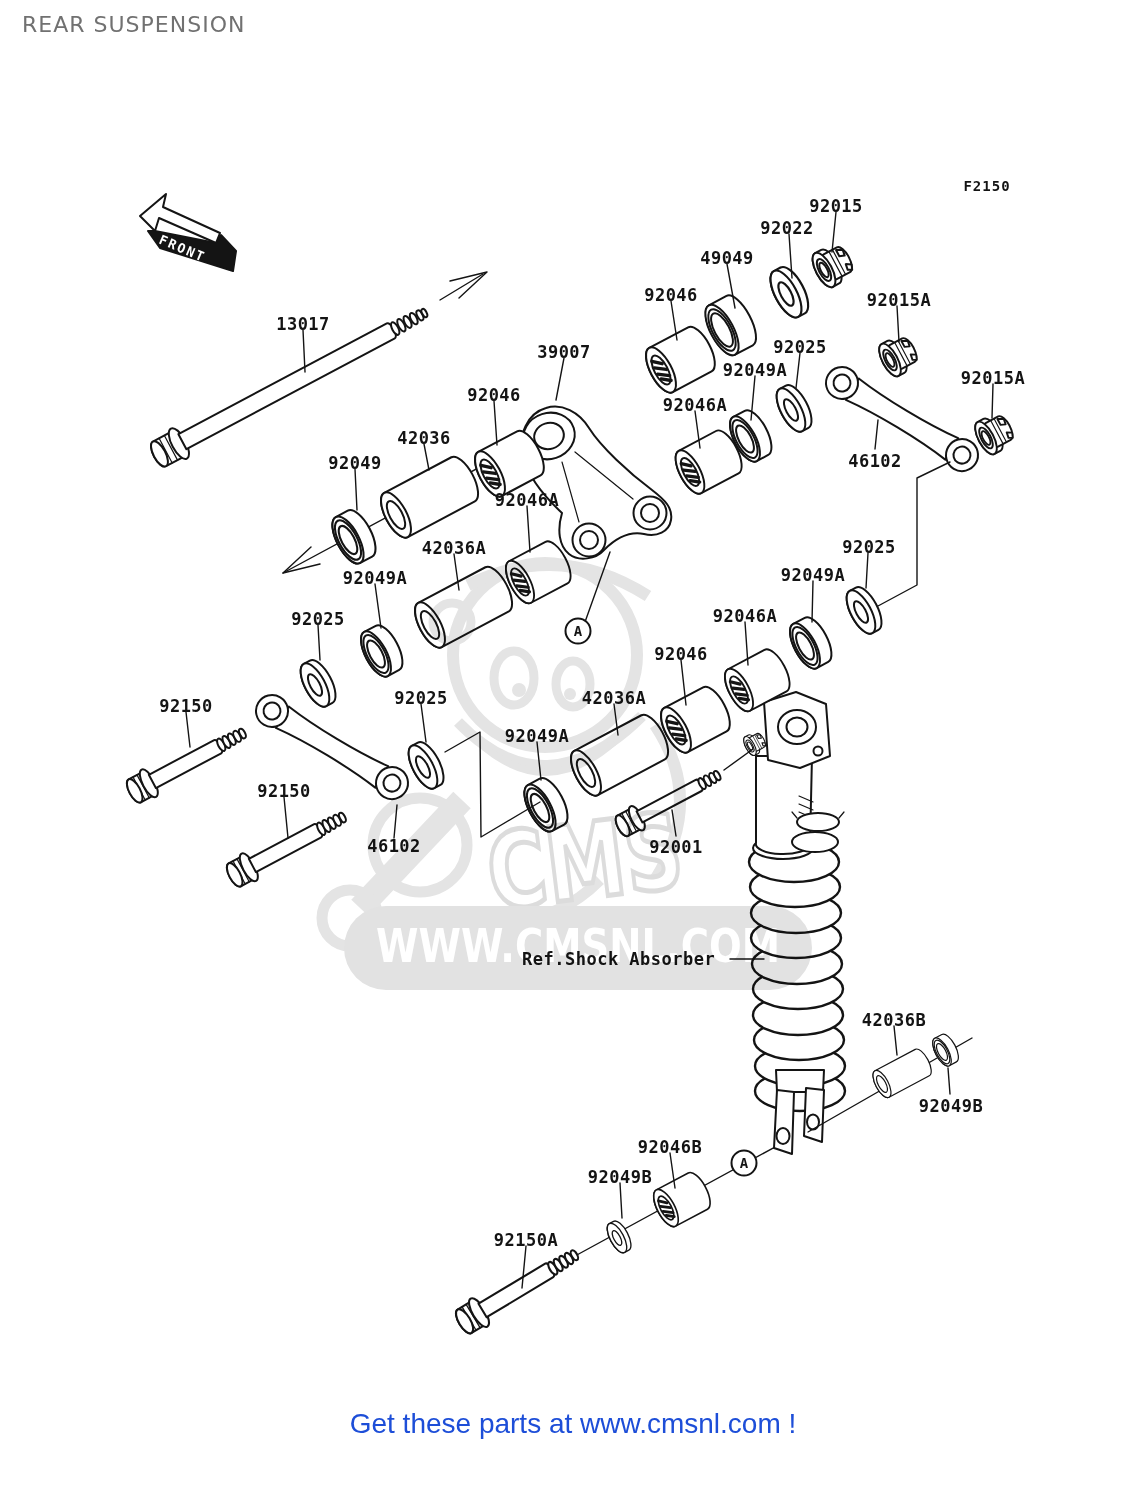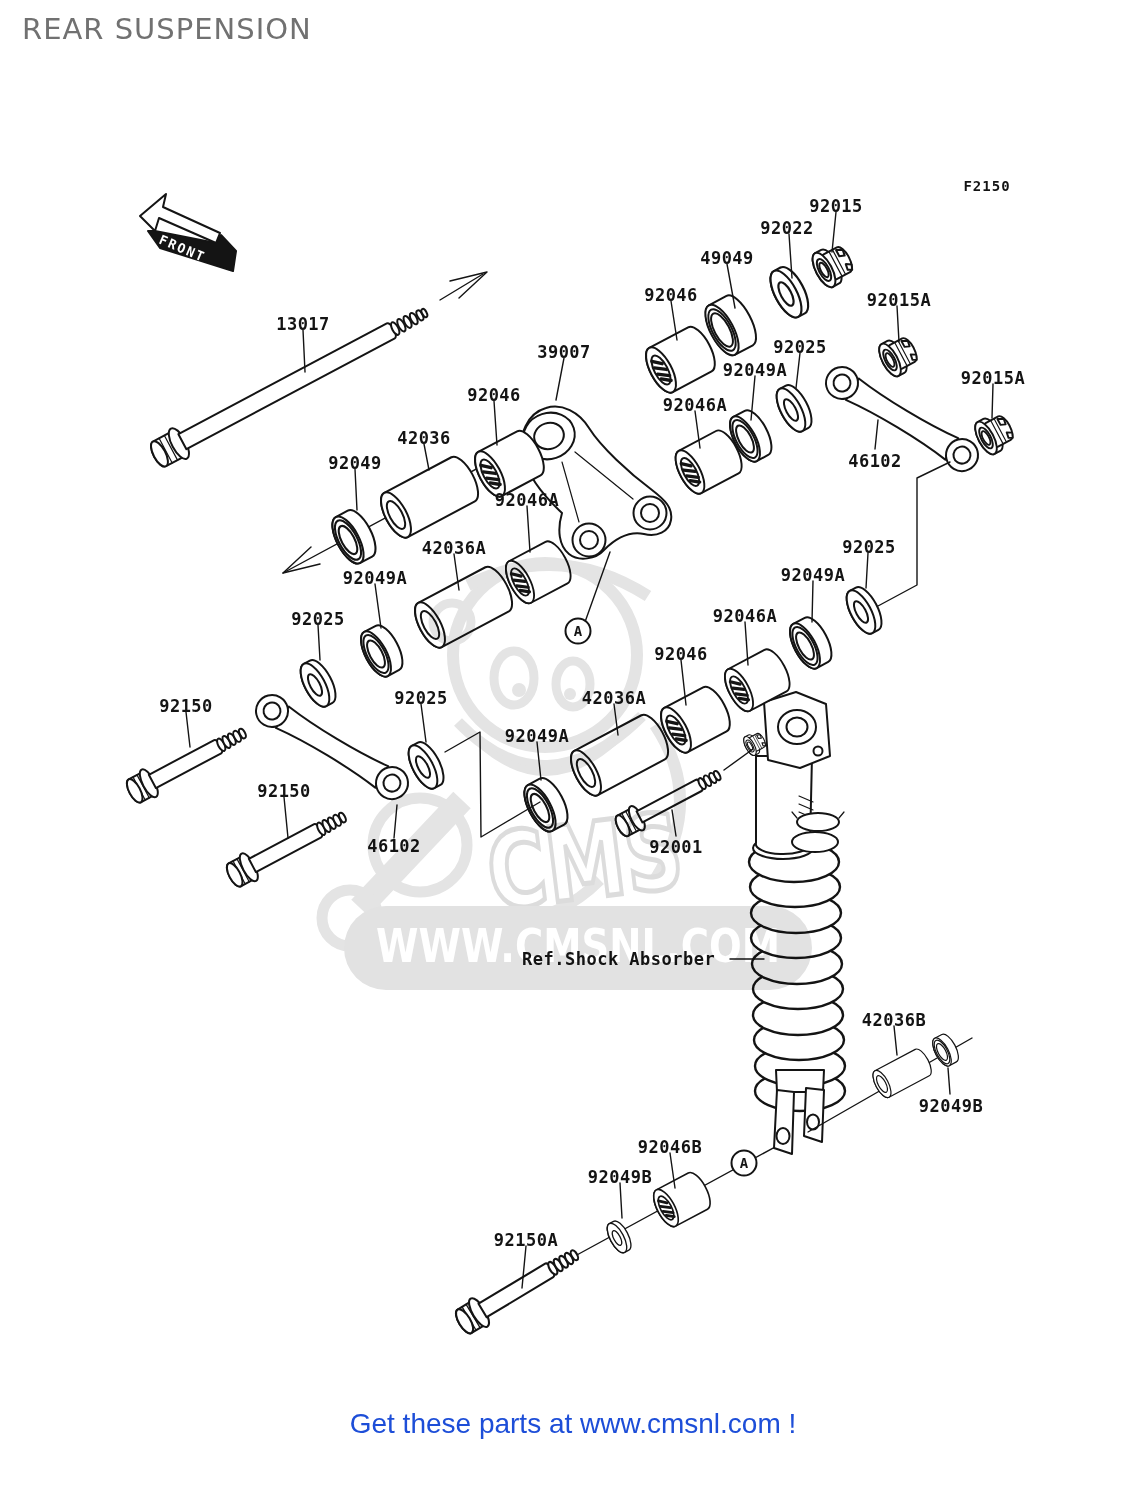--- a/index.html
+++ b/index.html
@@ -1,18 +1,18 @@
 <!DOCTYPE html>
 <html><head>
 <meta charset="utf-8">
 <style>
   html,body{margin:0;padding:0;background:#ffffff;}
   #page{position:relative;width:1146px;height:1500px;background:#ffffff;overflow:hidden;
         font-family:"DejaVu Sans",sans-serif;}
-  #page-title{position:absolute;left:22px;top:12px;font-size:29px;letter-spacing:1px;
+  #page-title{position:absolute;left:22px;top:12px;font-size:22px;letter-spacing:1px;
         color:#717171;font-family:"DejaVu Sans",sans-serif;}
   #footer-text{position:absolute;left:0;top:1408px;width:100%;text-align:center;
         font-family:"Liberation Sans",sans-serif;font-size:28px;color:#1d4ed8;}
   #dsvg{position:absolute;left:0;top:0;}
   #wsvg{position:absolute;left:0;top:0;mix-blend-mode:multiply;pointer-events:none;}
   #dsvg path,#dsvg ellipse,#dsvg circle,#dsvg rect{fill:#ffffff;stroke:#141414;stroke-width:2;stroke-linejoin:round;stroke-linecap:round;}
   #dsvg .ln{fill:none;stroke-width:1.4;}
   #dsvg .thin{fill:none;stroke-width:1.2;}
   #dsvg .hatch{fill:none;stroke-width:3.4;}
   #dsvg .spring{stroke-width:2.4;}

